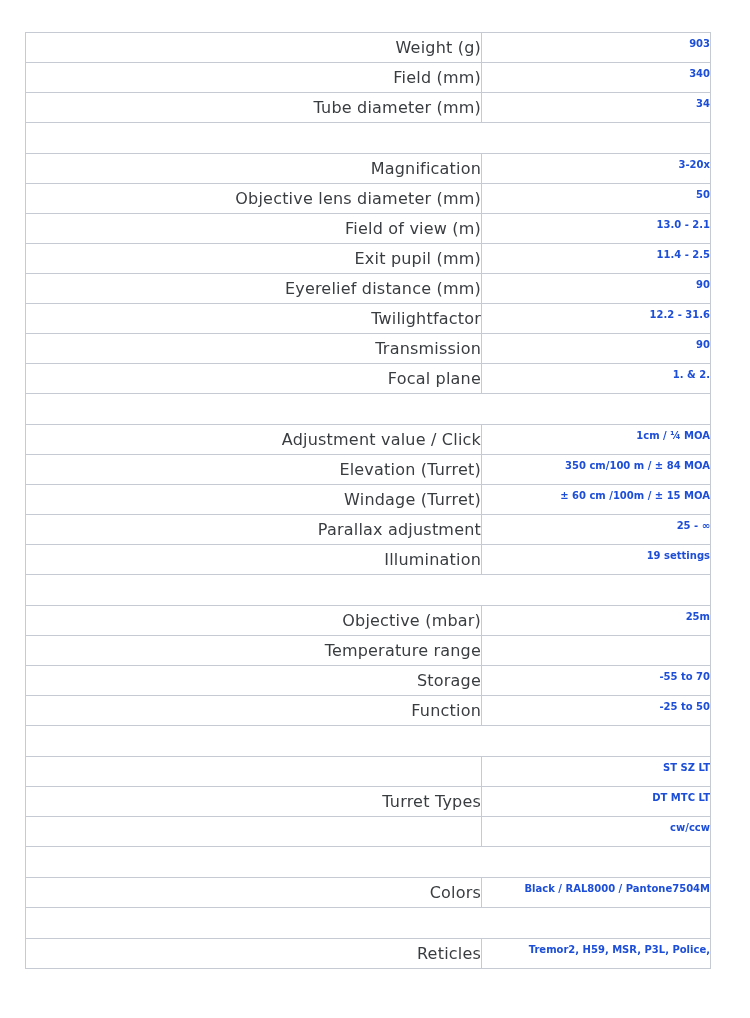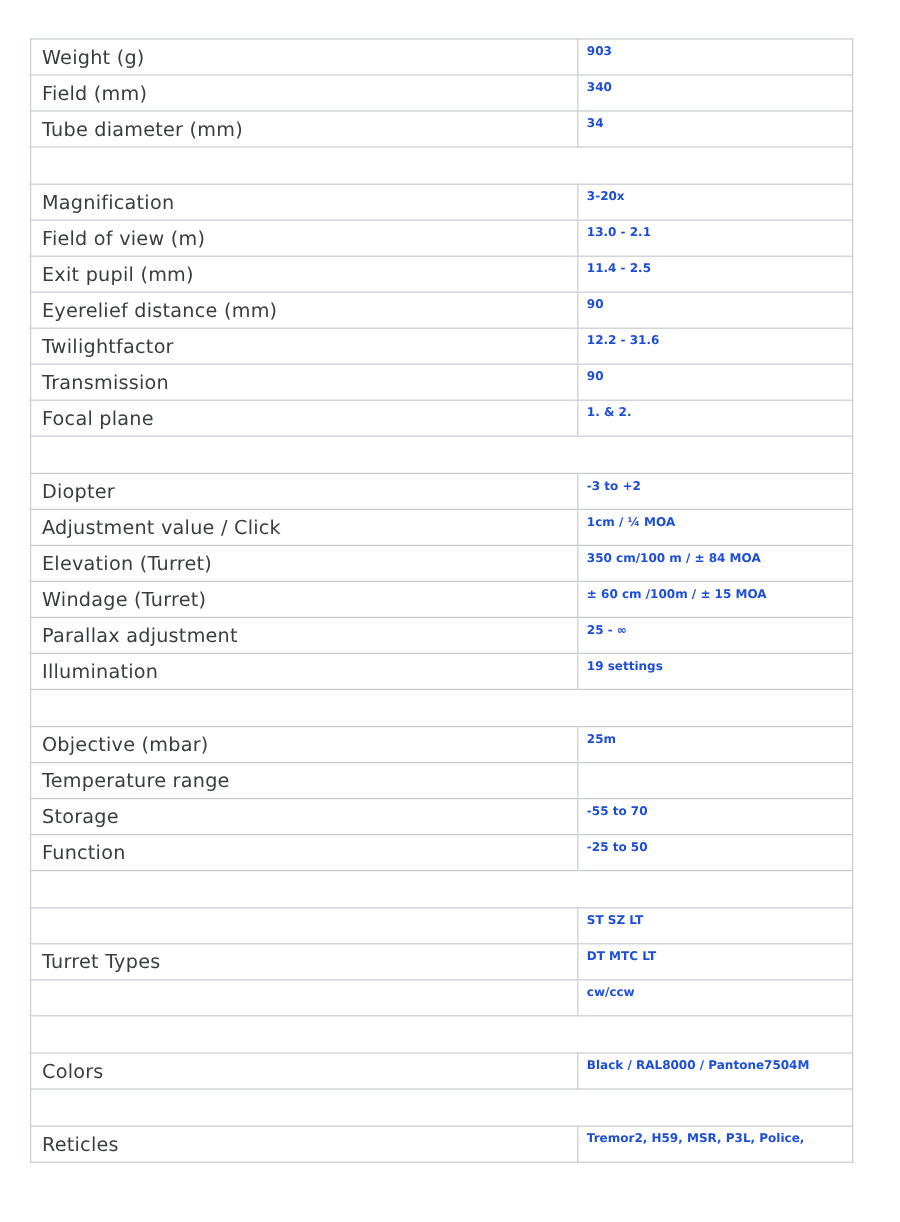--- a/index.html
+++ b/index.html
@@ -9,20 +9,21 @@
     width: 750px;
     height: 1018px;
     overflow: hidden;
     font-family: "DejaVu Sans", "Liberation Sans", sans-serif;
   }
   .page {
     position: relative;
     width: 750px;
     height: 1018px;
     background: #ffffff;
+    text-align: right;
   }
   table.spec-table {
     position: absolute;
     left: 25px;
     top: 32px;
     width: 685px;
     border-collapse: collapse;
     table-layout: fixed;
     border: 1px solid #b6bcc6;
   }
@@ -78,20 +79,24 @@
           <td class="value-cell">34</td>
         </tr>
         <tr class="spacer-row">
           <td class="spacer-cell" colspan="2"></td>
         </tr>
         <tr class="data-row">
           <td class="label-cell">Magnification</td>
           <td class="value-cell">3-20x</td>
         </tr>
         <tr class="data-row">
+          <td class="label-cell">Objective lens diameter (mm)</td>
+          <td class="value-cell">50</td>
+        </tr>
+        <tr class="data-row">
           <td class="label-cell">Field of view (m)</td>
           <td class="value-cell">13.0 - 2.1</td>
         </tr>
         <tr class="data-row">
           <td class="label-cell">Exit pupil (mm)</td>
           <td class="value-cell">11.4 - 2.5</td>
         </tr>
         <tr class="data-row">
           <td class="label-cell">Eyerelief distance (mm)</td>
           <td class="value-cell">90</td>
@@ -103,24 +108,20 @@
         <tr class="data-row">
           <td class="label-cell">Transmission</td>
           <td class="value-cell">90</td>
         </tr>
         <tr class="data-row">
           <td class="label-cell">Focal plane</td>
           <td class="value-cell">1. &amp; 2.</td>
         </tr>
         <tr class="spacer-row">
           <td class="spacer-cell" colspan="2"></td>
-        </tr>
-        <tr class="data-row">
-          <td class="label-cell">Diopter</td>
-          <td class="value-cell">-3 to +2</td>
         </tr>
         <tr class="data-row">
           <td class="label-cell">Adjustment value / Click</td>
           <td class="value-cell">1cm / ¼ MOA</td>
         </tr>
         <tr class="data-row">
           <td class="label-cell">Elevation (Turret)</td>
           <td class="value-cell">350 cm/100 m / ± 84 MOA</td>
         </tr>
         <tr class="data-row">

